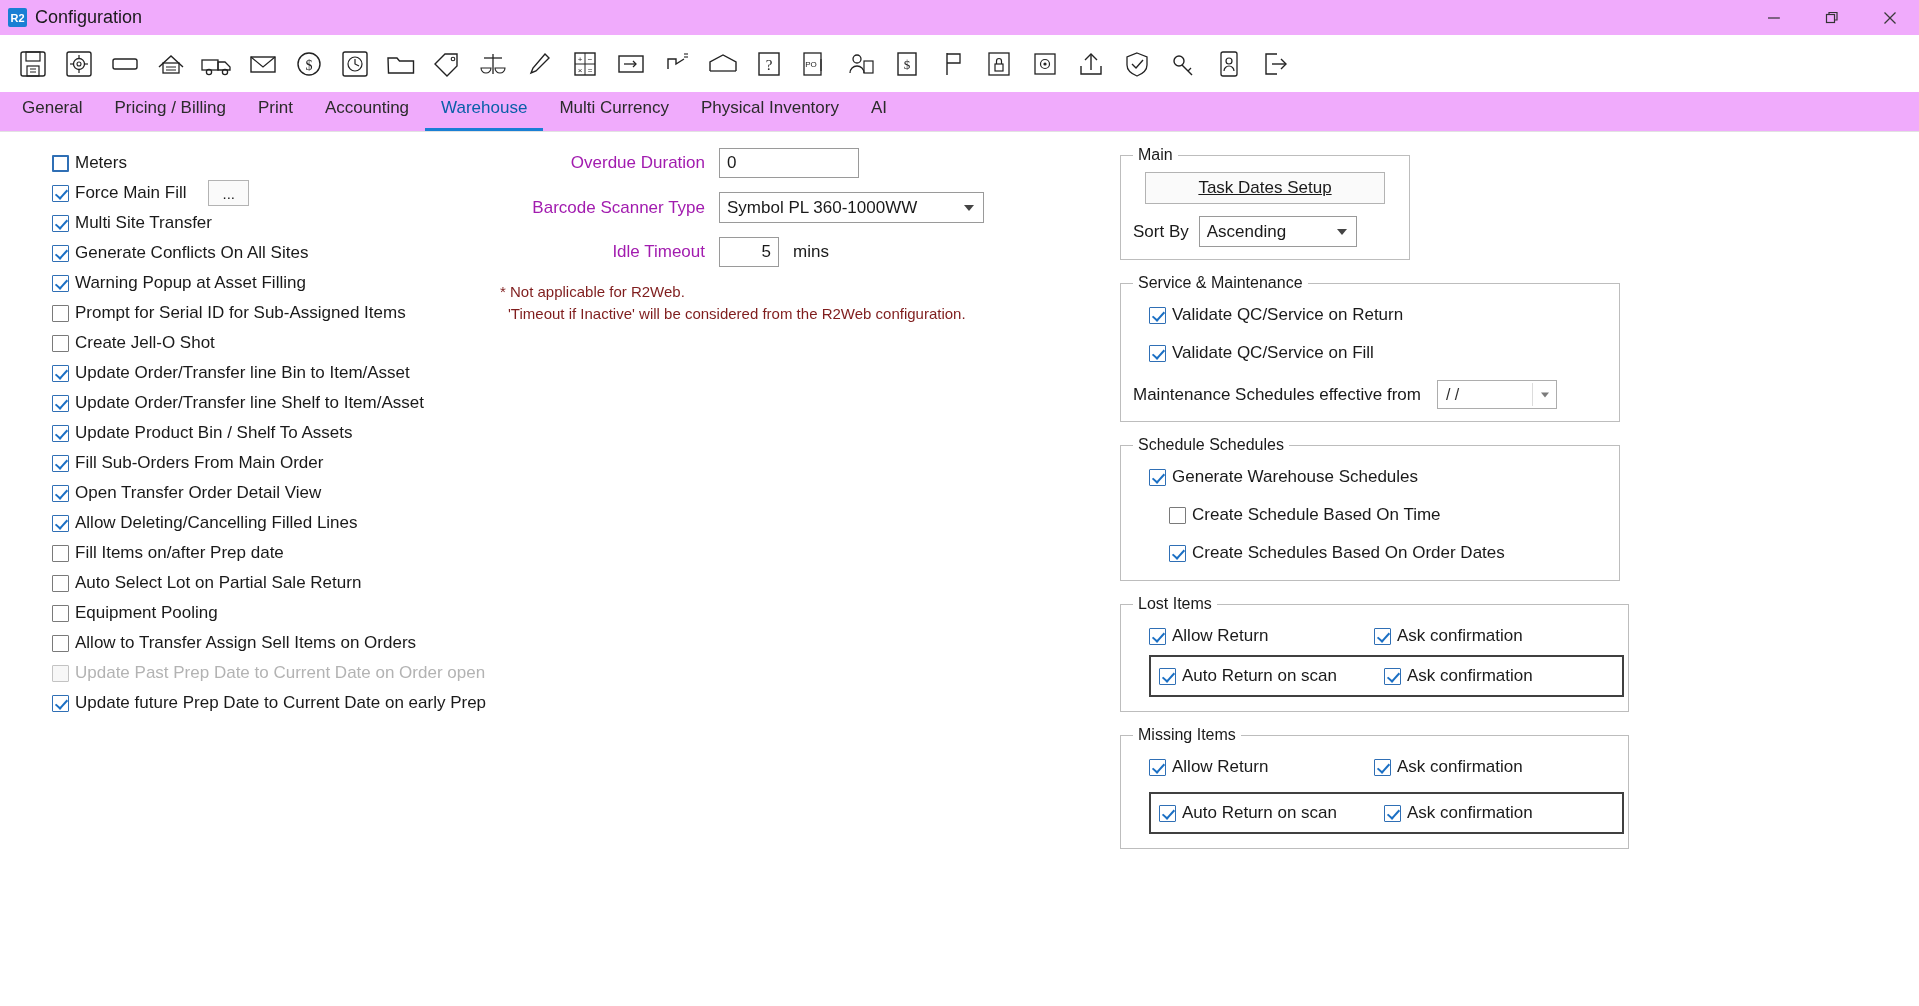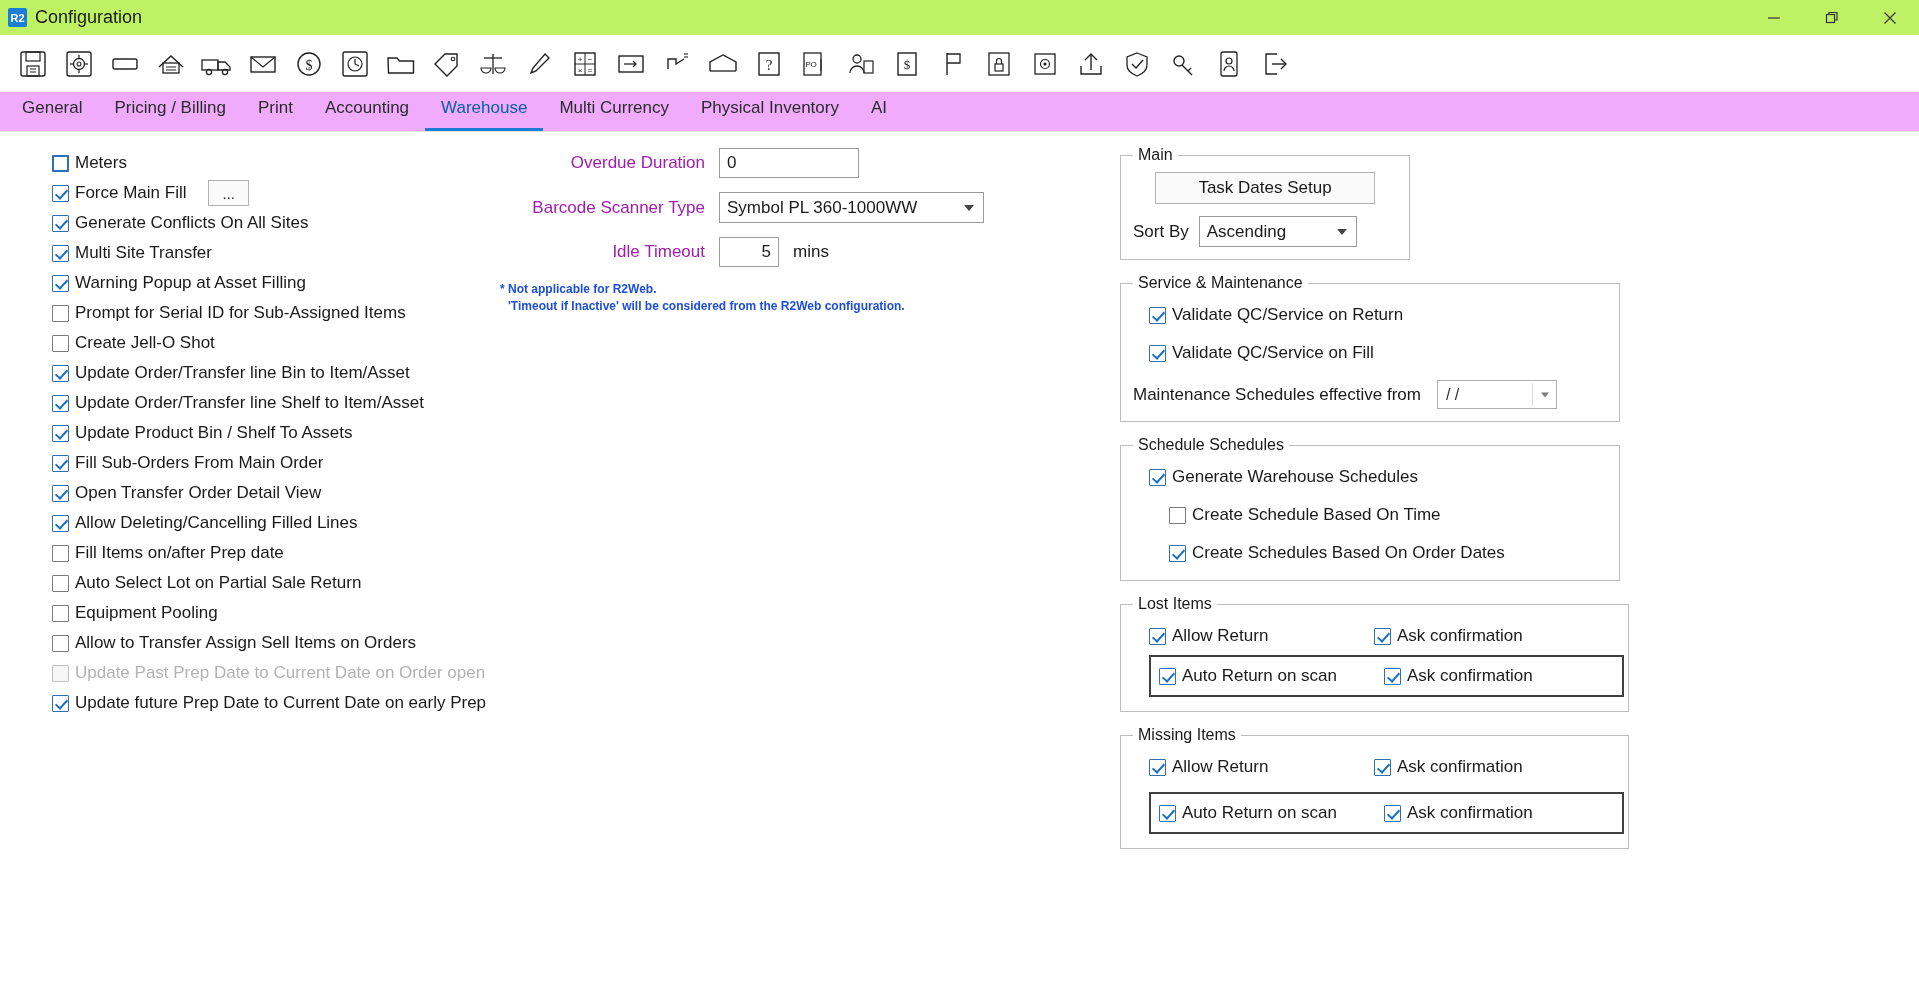--- a/index.html
+++ b/index.html
@@ -11,21 +11,21 @@
     font-size: 17px;
     color: #1a1a1a;
     overflow: hidden;
   }
 
   
   .titlebar {
     height: 36px;
     display: flex;
     align-items: center;
-    background: #bef264;
+    background: #f0abfc;
     border-bottom: 1px solid #ffffff;
     padding-left: 8px;
     position: relative;
   }
   .app-badge {
     width: 19px; height: 19px;
     background: #1a7fd4;
     color: #fff;
     font-size: 11px;
     font-weight: bold;
@@ -174,24 +174,23 @@
   }
   .combo .arrow {
     position: absolute; right: 9px; top: 50%;
     transform: translateY(-50%);
     width: 0; height: 0;
     border-left: 5px solid transparent;
     border-right: 5px solid transparent;
     border-top: 6px solid #444;
   }
   .note {
-    font-size: 12px;
-    color: #1d4ed8;
+    font-size: 15px;
+    color: #7f1d1d;
     line-height: 1.45;
-    font-weight: bold;
   }
 
   
   .right-col {
     position: absolute;
     left: 1120px; top: 14px;
     width: 520px;
   }
   fieldset.gb {
     border: 1px solid #bdbdbd;
@@ -500,26 +499,26 @@
     </div>
 
     <div class="chkrow">
       <span class="cb checked"></span>
       <span class="lbl">Force Main Fill</span>
       <button class="btn" style="margin-left:22px;height:26px;padding:0 13px;font-size:15px;">...</button>
     </div>
 
     <div class="chkrow">
       <span class="cb checked"></span>
+      <span class="lbl">Multi Site Transfer</span>
+    </div>
+
+    <div class="chkrow">
+      <span class="cb checked"></span>
       <span class="lbl">Generate Conflicts On All Sites</span>
-    </div>
-
-    <div class="chkrow">
-      <span class="cb checked"></span>
-      <span class="lbl">Multi Site Transfer</span>
     </div>
 
     <div class="chkrow">
       <span class="cb checked"></span>
       <span class="lbl">Warning Popup at Asset Filling</span>
     </div>
 
     <div class="chkrow">
       <span class="cb"></span>
       <span class="lbl">Prompt for Serial ID for Sub-Assigned Items</span>
@@ -616,21 +615,21 @@
       <div class="note">* Not applicable for R2Web.</div>
       <div class="note" style="margin-left:8px;">'Timeout if Inactive' will be considered from the R2Web configuration.</div>
     </div>
   </div>
 
   <div class="right-col">
 
     <fieldset class="gb" style="width:290px;">
       <legend>Main</legend>
       <div style="display:flex;justify-content:center;">
-        <button class="btn" style="width:220px;">Task Dates Setup</button>
+        <button class="btn" style="width:240px;text-decoration:underline;">Task Dates Setup</button>
       </div>
       <div style="display:flex;align-items:center;margin-top:12px;">
         <span style="font-size:17px;margin-right:10px;">Sort By</span>
         <div class="combo" style="width:158px;">
           <span>Ascending</span>
           <span class="arrow"></span>
         </div>
       </div>
     </fieldset>
 

